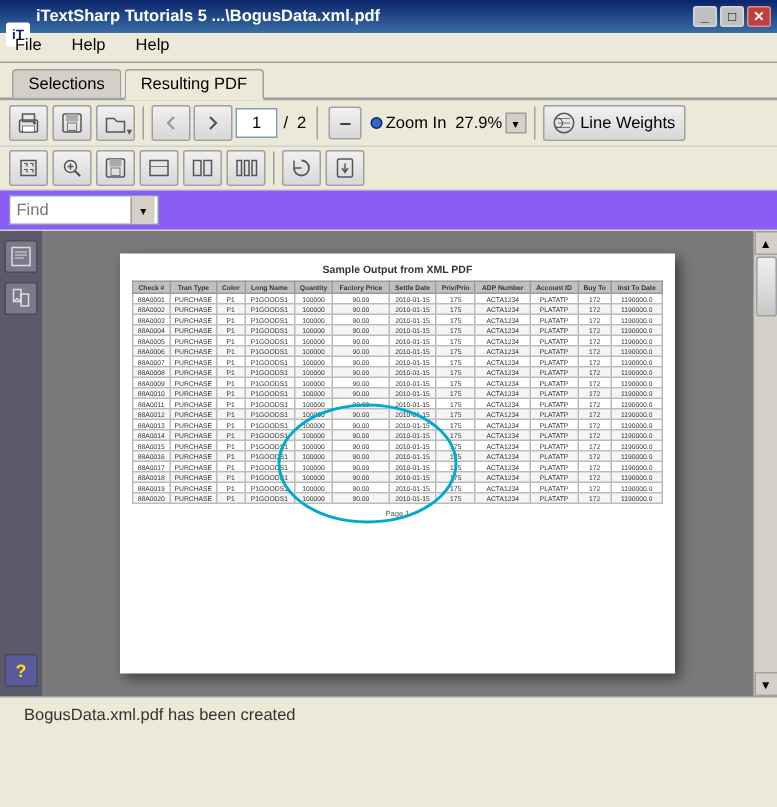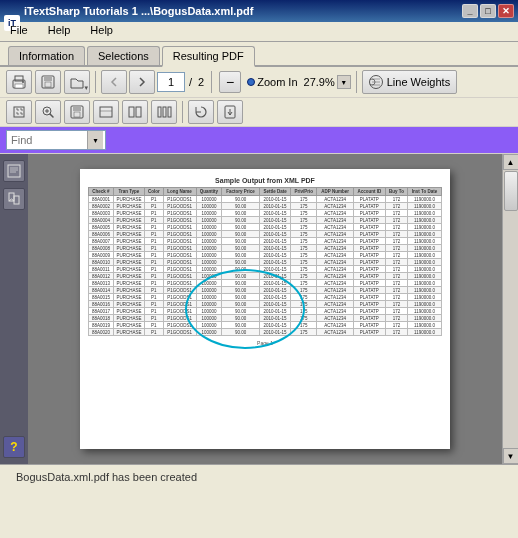--- a/index.html
+++ b/index.html
@@ -345,37 +345,36 @@
       font-size: 11px;
       color: #333;
     }
   </style>
 </head>
 <body>
 
 <div class="title-bar">
   <div class="title-bar-left">
     <div class="title-icon">iT</div>
-    <span>iTextSharp Tutorials 1 ...\BogusData.xml.pdf</span>
+    <span>iTextSharp Tutorials 5 ...\BogusData.xml.pdf</span>
   </div>
   <div class="title-controls">
     <div class="title-btn">_</div>
     <div class="title-btn">□</div>
     <div class="title-btn close">✕</div>
   </div>
 </div>
 
 <div class="menu-bar">
   <span class="menu-item">File</span>
   <span class="menu-item">Help</span>
   <span class="menu-item">Help</span>
 </div>
 
 <div class="tab-bar">
-  <div class="tab">Information</div>
   <div class="tab">Selections</div>
   <div class="tab active">Resulting PDF</div>
 </div>
 
 <div class="toolbar">
   <div class="tb-btn" title="Print">
     <svg width="16" height="16" viewBox="0 0 16 16">
         <rect x="2" y="6" width="12" height="8" rx="1" fill="none" stroke="#555" stroke-width="1"></rect>
         <rect x="4" y="2" width="8" height="5" fill="none" stroke="#555" stroke-width="1"></rect>
         <rect x="4" y="10" width="8" height="4" fill="white" stroke="#555" stroke-width="0.5"></rect>

